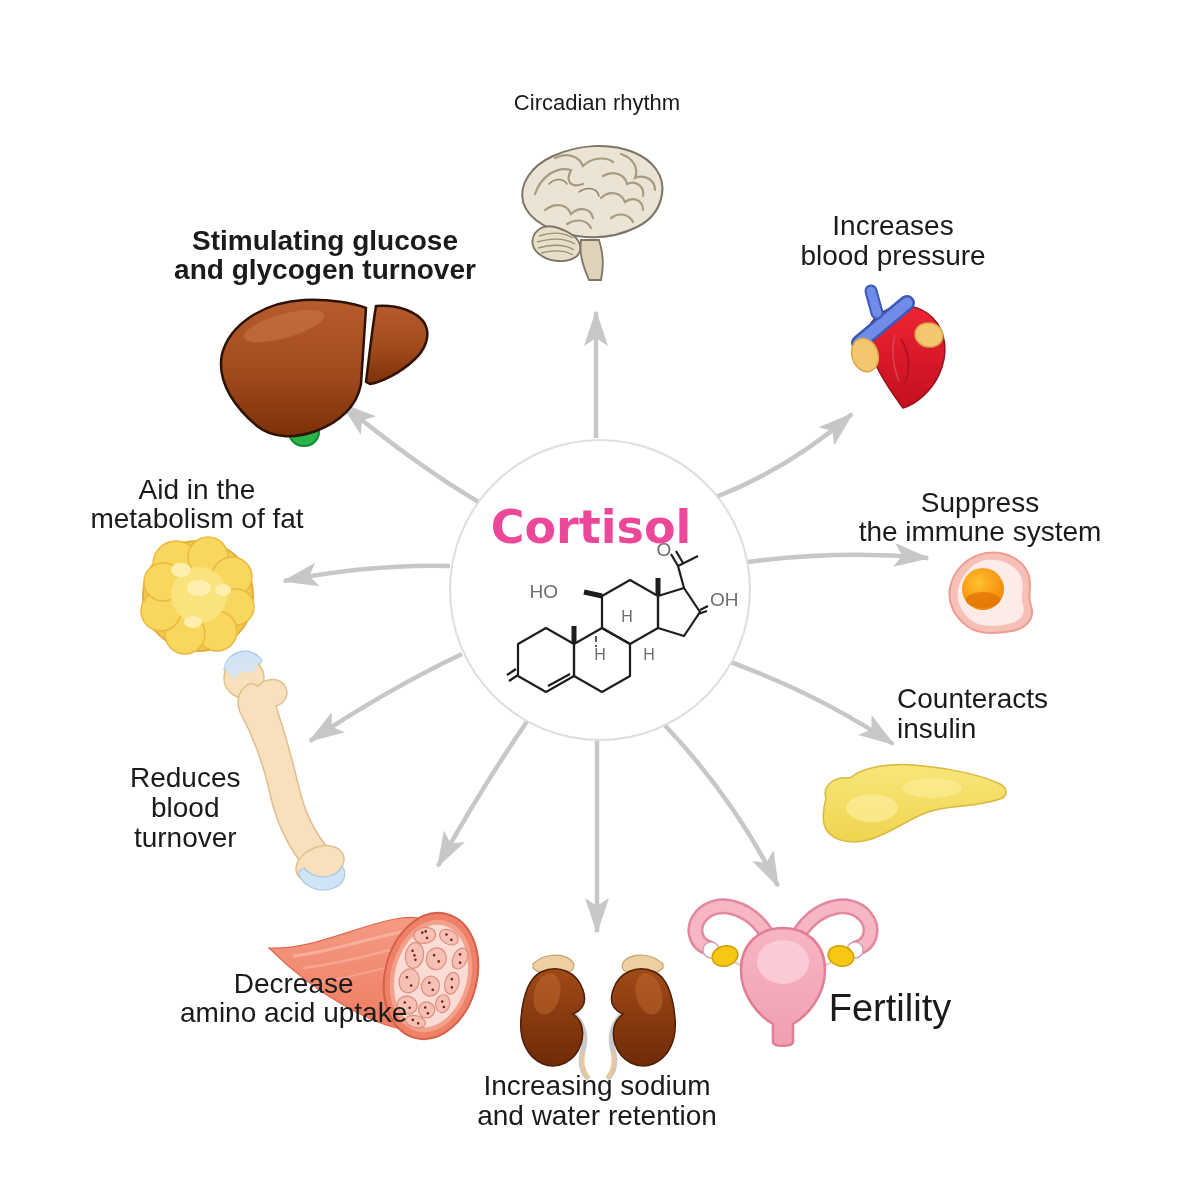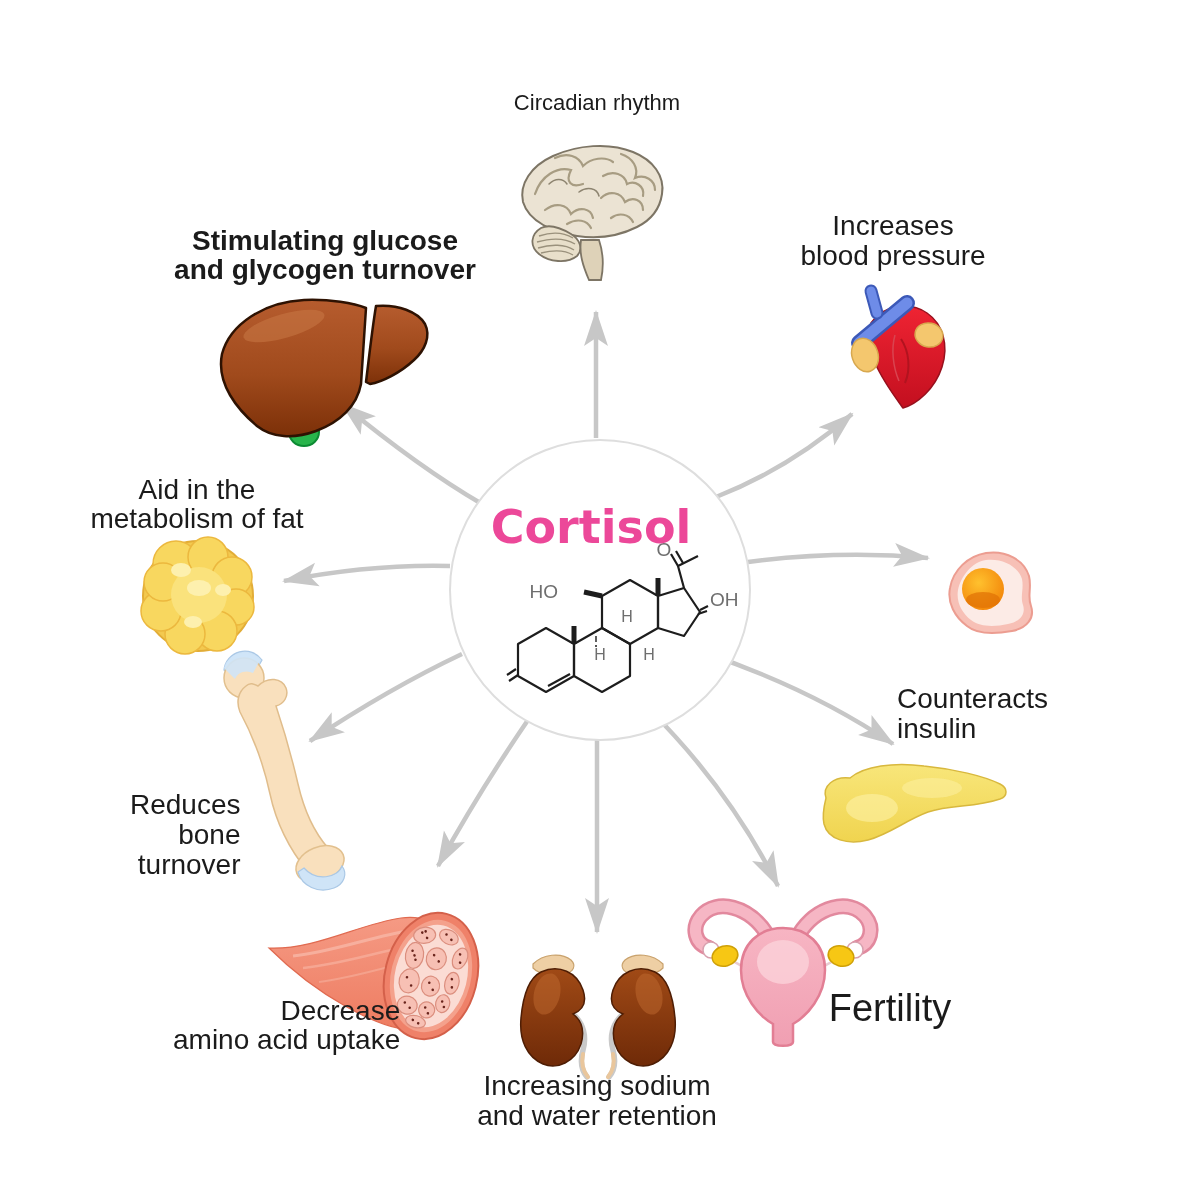--- a/index.html
+++ b/index.html
@@ -7,21 +7,21 @@
     position:relative;width:1200px;height:1200px;background:#ffffff;overflow:hidden;
     font-family:"Liberation Sans", sans-serif;
   }
   .canvas svg{position:absolute;}
   .label{
     position:absolute;color:#1b1b1b;text-align:center;
     font-size:28px;line-height:30px;font-weight:400;white-space:nowrap;
   }
   .label .line{display:block;}
   .label.center-x{transform:translateX(-50%);}
-  .label.left-al{text-align:right;margin-top:27px;}
+  .label.left-al{text-align:center;}
   .label.right-al{text-align:left;}
   .label.big{font-size:38px;margin-left:29px;}
   .title{
     position:absolute;transform:translateX(-50%);
     font-family:"DejaVu Sans", sans-serif;font-weight:bold;
     font-size:46px;letter-spacing:0px;color:#ec4899;white-space:nowrap;
   }
 </style>
 </head>
 <body>
@@ -304,43 +304,47 @@
   <div class="label center-x" style="left:325px;top:226px;line-height:29px;font-weight:bold;">
     <span class="line">Stimulating glucose</span>
     <span class="line">and glycogen turnover</span>
   </div>
 
   <div class="label center-x" style="left:893px;top:211px;">
     <span class="line">Increases</span>
     <span class="line">blood pressure</span>
   </div>
 
+  <div class="label center-x" style="left:980px;top:488px;line-height:29px;">
+    <span class="line">Suppress</span>
+    <span class="line">the immune system</span>
+  </div>
 
   <div class="label right-al" style="right:152px;top:684px;">
     <span class="line">Counteracts</span>
     <span class="line">insulin</span>
   </div>
 
   <div class="label center-x big" style="left:861px;top:993px;">
     <span class="line">Fertility</span>
   </div>
 
   <div class="label center-x" style="left:597px;top:1071px;">
     <span class="line">Increasing sodium</span>
     <span class="line">and water retention</span>
   </div>
 
-  <div class="label left-al" style="left:173px;top:969px;line-height:29px;">
+  <div class="label left-al" style="left:180px;top:969px;line-height:29px;">
     <span class="line">Decrease</span>
     <span class="line">amino acid uptake</span>
   </div>
 
   <div class="label left-al" style="left:130px;top:763px;">
     <span class="line">Reduces</span>
-    <span class="line">bone</span>
+    <span class="line">blood</span>
     <span class="line">turnover</span>
   </div>
 
   <div class="label center-x" style="left:197px;top:475px;line-height:29px;">
     <span class="line">Aid in the</span>
     <span class="line">metabolism of fat</span>
   </div>
 
 </div>
 

